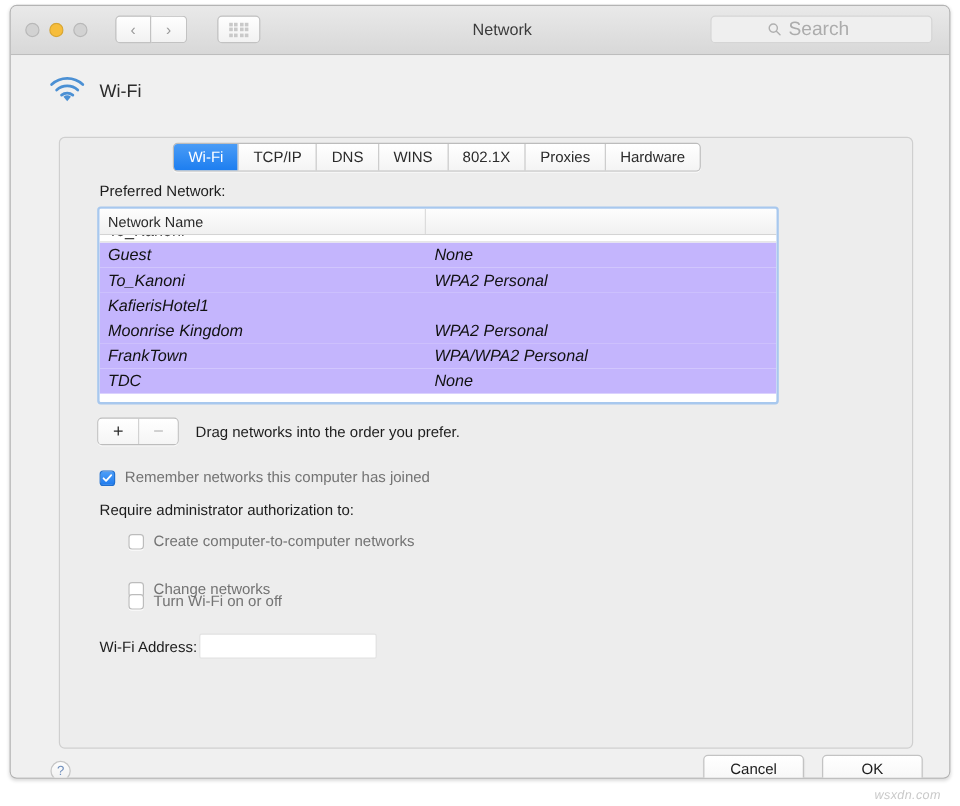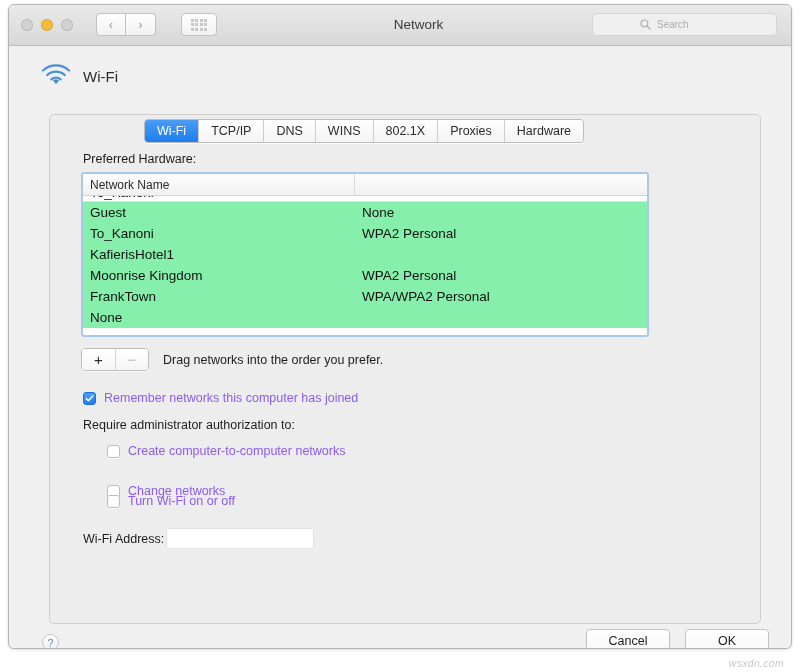--- a/index.html
+++ b/index.html
@@ -83,21 +83,21 @@
     font-size: 13.5px; color: #3b3b3b; padding-left: 37px;
   }
 
   .searchfield {
     position: absolute; right: 14px; top: 8px;
     width: 185px; height: 23px;
     background: #efefef;
     border: 1px solid #d5d5d5;
     border-radius: 4px;
     display: flex; align-items: center;
-    color: #acacac; font-size: 10px;
+    color: #acacac; font-size: 16px;
   }
   .searchfield .sicon {
     margin-left: 47px; margin-right: 6px;
     display: inline-flex;
   }
 
   
   .body {
     position: relative;
     height: 602px;
@@ -189,21 +189,22 @@
     position: absolute; left: 7px; top: -11px;
     font-size: 13.5px; color: #111;
     white-space: nowrap;
   }
   .trow {
     display: flex;
     height: 21px;
     align-items: center;
     font-size: 13.5px;
     color: #111111;
-    background: #86efac;
+    background: #c4b5fd;
+    font-style: italic;
   }
   .tdcell { padding-left: 7px; }
   .tdcell.c1 { width: 272px; }
   .tdcell.c2 { width: 276px; }
 
   
   .addrow {
     position: absolute; left: 72px; top: 302px;
     display: flex; align-items: center;
   }
@@ -225,21 +226,21 @@
   .pmbtn.minus { border-left: 1px solid #d2d2d2; color: #bcbcbc; }
   .addrow .hint {
     margin-left: 14px;
     font-size: 12.5px; color: #1d1d1d;
   }
 
   
   .chkline {
     position: absolute;
     display: flex; align-items: center;
-    font-size: 12.5px; color: #8b5cf6;
+    font-size: 12.5px; color: #737373;
   }
   .cb {
     width: 13px; height: 13px;
     border-radius: 3px;
     margin-right: 8px;
     flex: none;
     display: flex; align-items: center; justify-content: center;
   }
   .cb.off {
     background: #ffffff;
@@ -377,21 +378,21 @@
       <div class="tabbar">
         <div class="tab active"><span>Wi-Fi</span></div>
         <div class="tab"><span>TCP/IP</span></div>
         <div class="tab"><span>DNS</span></div>
         <div class="tab"><span>WINS</span></div>
         <div class="tab"><span>802.1X</span></div>
         <div class="tab"><span>Proxies</span></div>
         <div class="tab"><span>Hardware</span></div>
       </div>
 
-      <div class="section-label">Preferred Hardware:</div>
+      <div class="section-label">Preferred Network:</div>
 
       <div class="tablewrap">
         <div class="thead">
           <div class="thcell c1">Network Name</div>
           <div class="thcell c3"></div>
         </div>
         <div class="tbody">
           <div class="partial-row">
             <span class="ghost">To_Kanoni</span>
           </div>
@@ -408,20 +409,21 @@
           </div>
           <div class="trow">
             <div class="tdcell c1">Moonrise Kingdom</div>
             <div class="tdcell c2">WPA2 Personal</div>
           </div>
           <div class="trow">
             <div class="tdcell c1">FrankTown</div>
             <div class="tdcell c2">WPA/WPA2 Personal</div>
           </div>
           <div class="trow">
+            <div class="tdcell c1">TDC</div>
             <div class="tdcell c2">None</div>
           </div>
         </div>
       </div>
 
       <div class="addrow">
         <div class="pmgroup">
           <div class="pmbtn">+</div>
           <div class="pmbtn minus">−</div>
         </div>

